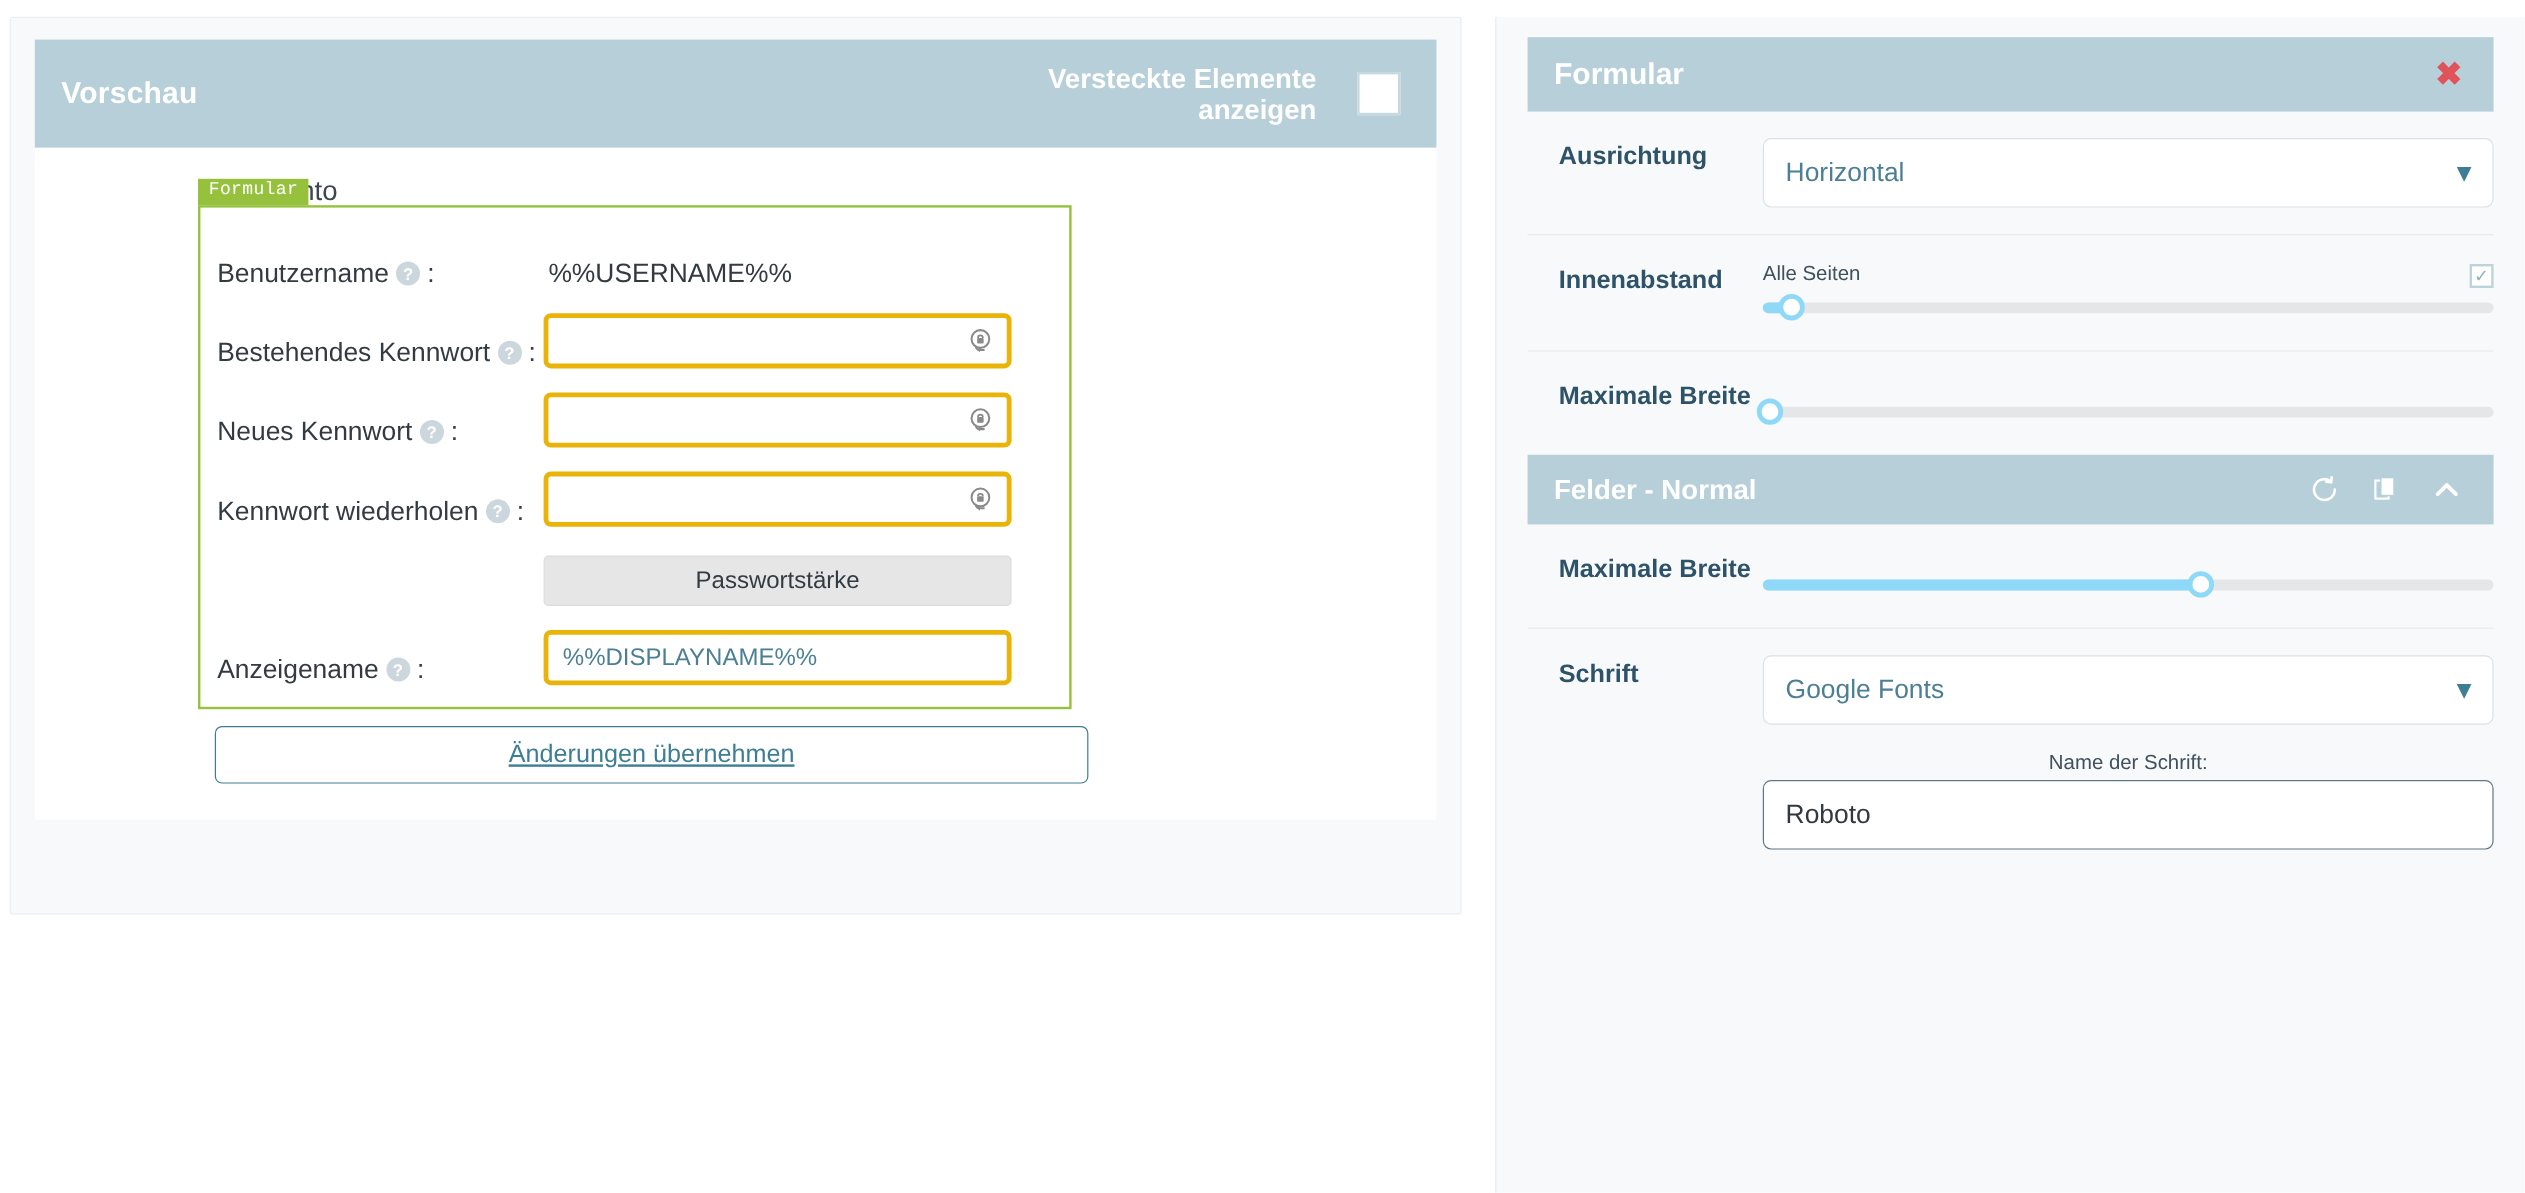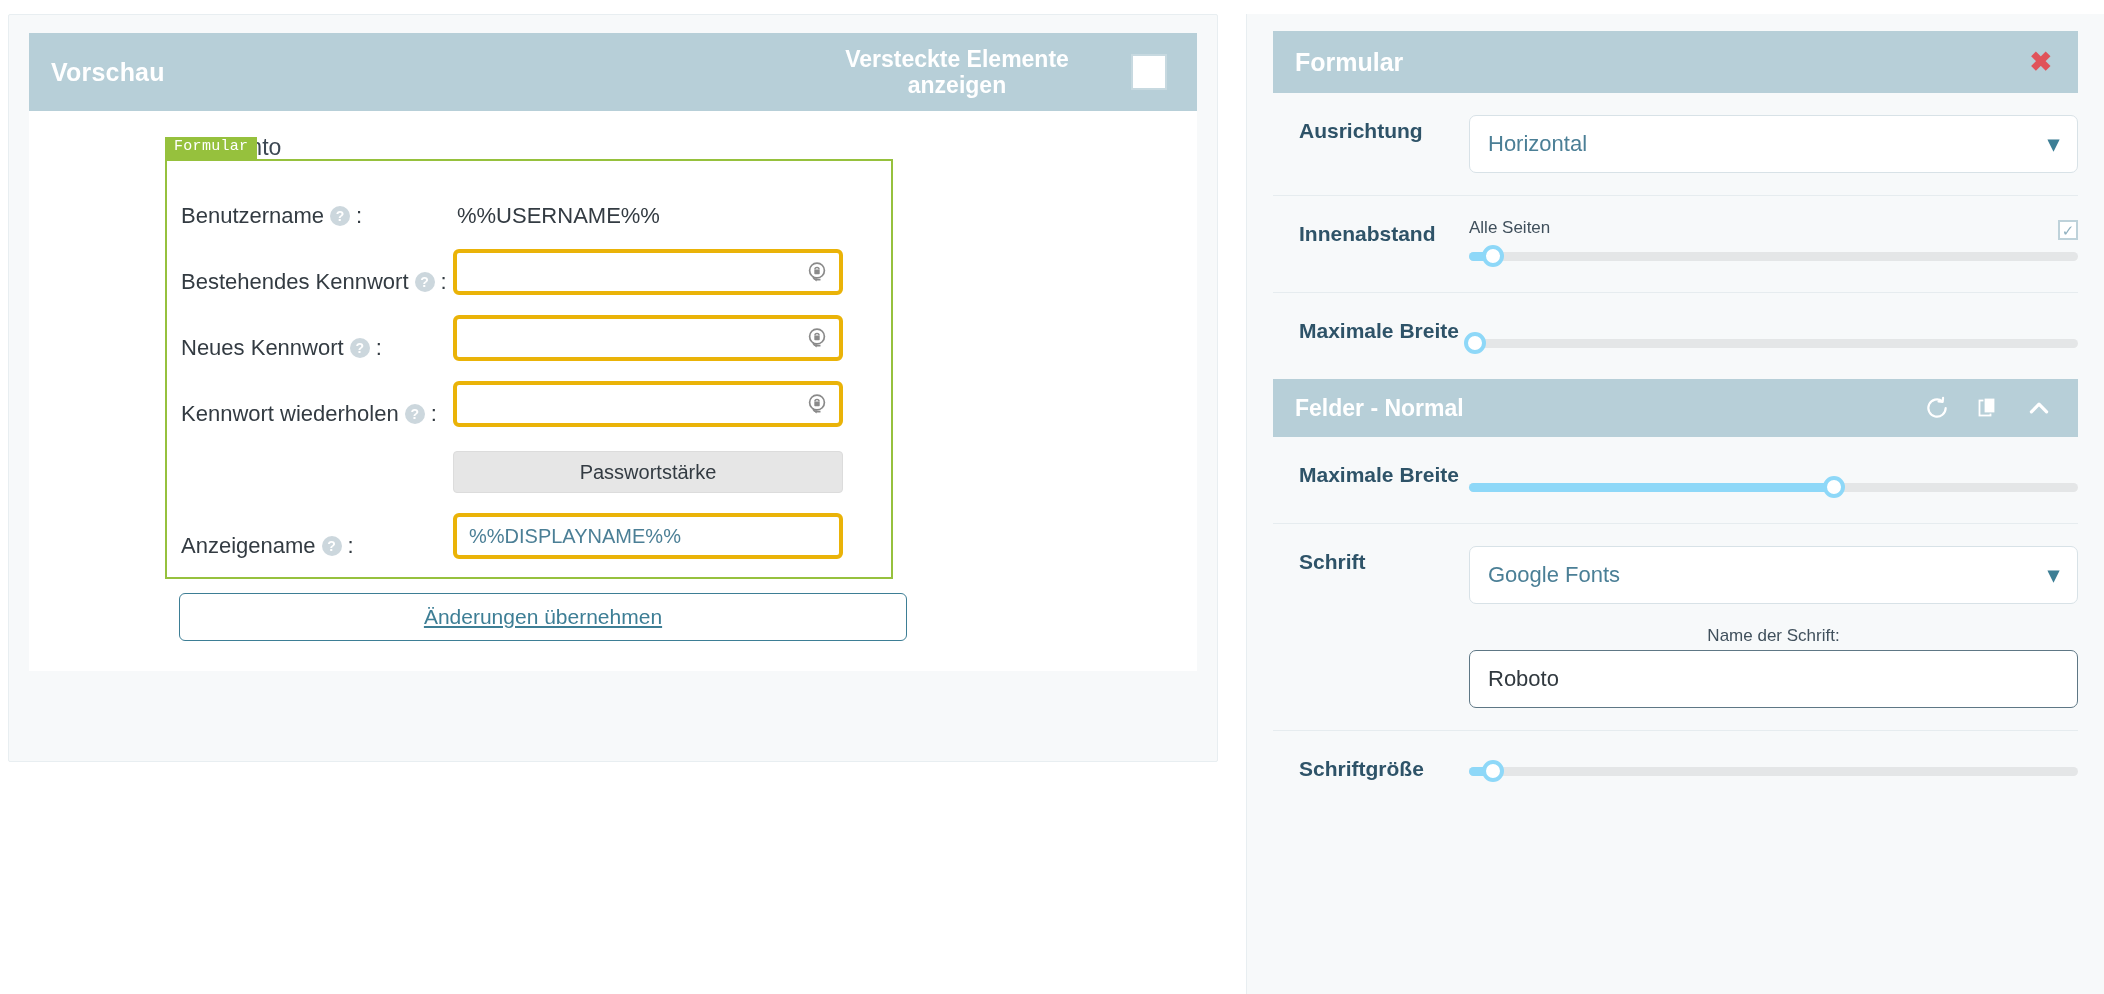--- a/index.html
+++ b/index.html
@@ -28,21 +28,21 @@
     margin: 14px 0 0 8px;
     background: #f7f9fa;
     border: 1px solid #e8eef1;
     border-radius: 2px;
     padding: 18px 20px 32px 20px;
     height: 748px;
   }
 
   .preview-header {
     background: #b7cfd8;
-    height: 78px;
+    height: 90px;
     display: flex;
     align-items: center;
     padding: 0 30px 0 22px;
     position: relative;
   }
   .preview-header-title {
     color: #ffffff;
     font-size: 25px;
     font-weight: 700;
     letter-spacing: .2px;
@@ -52,21 +52,21 @@
     display: flex;
     align-items: center;
     gap: 34px;
   }
   .hidden-elements-label {
     color: #ffffff;
     font-size: 23px;
     font-weight: 700;
     line-height: 1.15;
     width: 280px;
-    text-align: center;
+    text-align: right;
   }
   .header-checkbox {
     width: 36px;
     height: 36px;
     background: #ffffff;
     border: 2px solid #c7d9e0;
     flex: 0 0 auto;
     cursor: pointer;
   }
 
@@ -579,27 +579,17 @@
             <span class="chev">▾</span>
           </div>
 
           <span class="sub-label" style="margin-top:22px;text-align:center;">Name der Schrift:</span>
           <div class="input-box">
             <span>Roboto</span>
           </div>
         </div>
       </div>
 
-      <div class="setting-row" style="padding-bottom:10px;">
-        <div class="setting-label">Schriftgröße</div>
-        <div class="setting-control">
-          <div class="slider" style="margin-top:4px;">
-            <div class="track"></div>
-            <div class="fill" style="width:4%"></div>
-            <div class="knob" style="left:4%"></div>
-          </div>
-        </div>
-      </div>
 
     </div>
   </aside>
 
 </div>
 
 </body></html>

